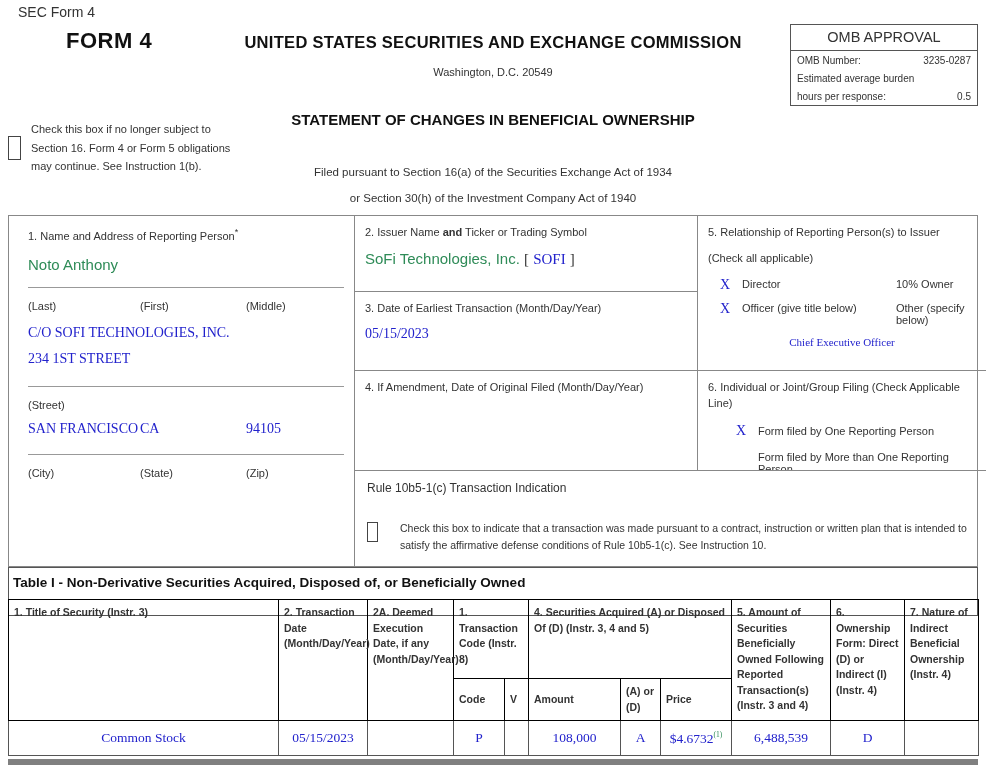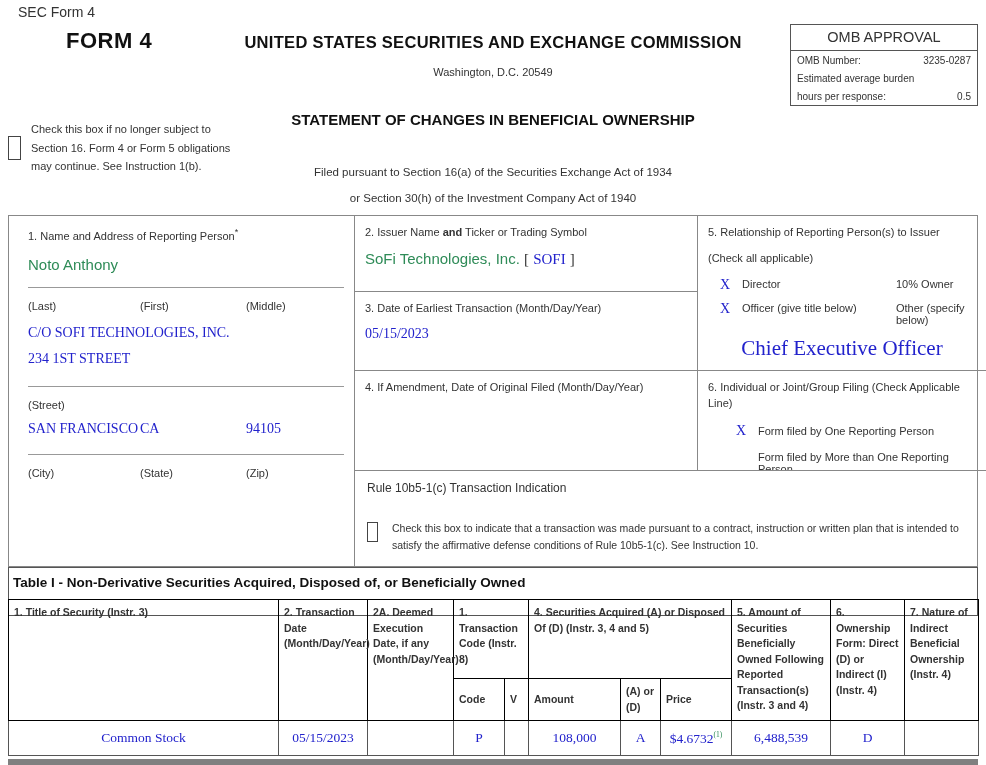--- a/index.html
+++ b/index.html
@@ -48,26 +48,26 @@
   .addr-line2 { font-size:14px; line-height:26px; }
   .city-row { display:grid; grid-template-columns:112px 106px 1fr; align-items:center; margin-top:6px; font-size:14px; line-height:23px; }
 
   .issuer-line { margin-top:10px; font-size:15px; }
   .ticker-part { font-size:15px; }
   .date-val { margin-top:10px; font-size:14px; }
 
   .sub-lbl { margin-top:10px; }
   .checks { display:grid; grid-template-columns:34px 120px 34px 1fr; row-gap:10px; margin-top:12px; font-size:11px; color:#333; align-items:start; }
   .xmark { font-size:14px; text-align:center; line-height:14px; }
-  .officer-title { text-align:center; margin-top:10px; font-size:21px; }
+  .officer-title { text-align:center; margin-top:10px; font-size:11px; }
 
   .check-row { display:grid; grid-template-columns:34px 1fr; padding-left:16px; margin-top:13px; font-size:11px; color:#333; align-items:center; }
 
   .rule-lbl { font-size:12px; color:#333; }
-  .rule-check { display:flex; gap:14px; margin-top:25px; align-items:flex-start; }
+  .rule-check { display:flex; gap:22px; margin-top:25px; align-items:flex-start; }
   .cb-small { width:11px; height:20px; border:1px solid #444; flex:0 0 auto; margin-top:2px; }
   .rule-text { font-size:10.5px; line-height:17px; color:#333; }
 
   .t1-title { position:absolute; left:8px; top:567px; width:970px; height:49px; border:1px solid #555;
               font-weight:bold; font-size:13.5px; color:#111; line-height:30px; padding-left:4px; background:#fff; }
   table.t1 { position:absolute; left:8px; top:599px; width:970px; border-collapse:collapse; table-layout:fixed; }
   table.t1 th { border:1px solid #000000; font-weight:bold; font-size:10.5px; color:#333; text-align:left;
                 vertical-align:top; padding:5px 5px; line-height:15.5px; }
   table.t1 th.subhead { vertical-align:middle; height:41px; }
   table.t1 tr.headrow th { height:79px; }

